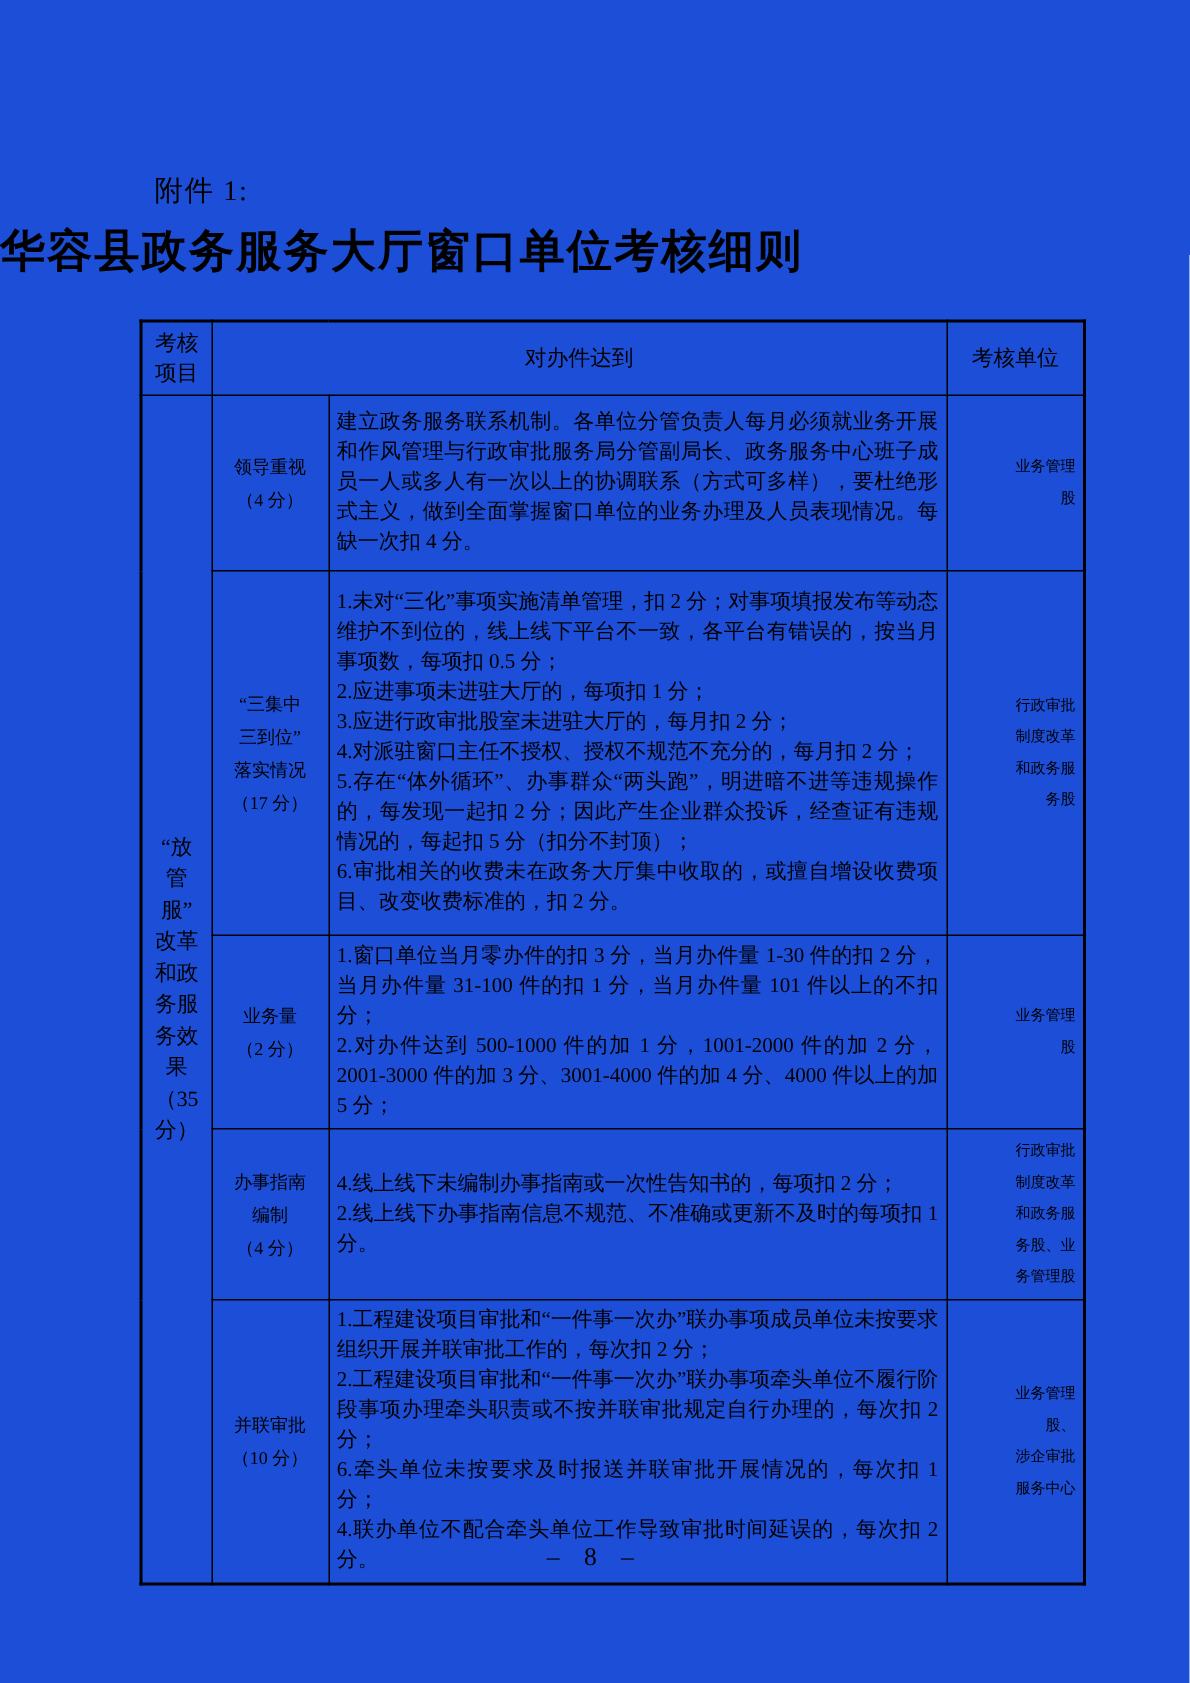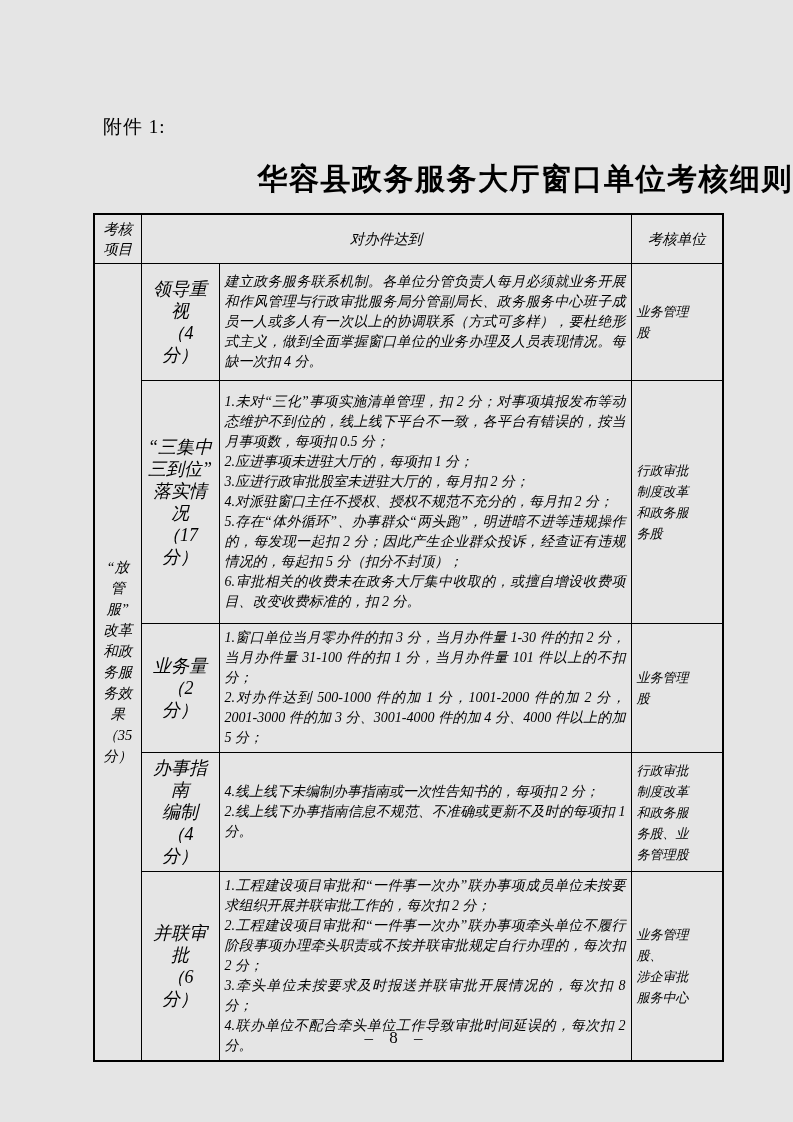--- a/index.html
+++ b/index.html
@@ -4,56 +4,54 @@
 <style>
   html, body {
     margin: 0;
     padding: 0;
     background: #ffffff;
   }
   .page {
     position: relative;
     width: 793px;
     height: 1122px;
-    background: #e5e5e5;
+    background: #1d4ed8;
     color: #000000;
     font-family: "Liberation Serif", "DejaVu Serif", serif;
     overflow: hidden;
   }
   .attachment-label {
     position: absolute;
     left: 103px;
     top: 114px;
     font-size: 19px;
     letter-spacing: 1px;
     white-space: nowrap;
   }
   .doc-title {
     position: absolute;
     left: 0;
     top: 147px;
     width: 793px;
-    text-align: right;
+    text-align: left;
     font-size: 30px;
     font-weight: bold;
     letter-spacing: 1.5px;
     font-family: "Liberation Sans", "DejaVu Sans", sans-serif;
     white-space: nowrap;
-    margin-top: 12px;
   }
   table.assessment {
     position: absolute;
     left: 93px;
     top: 213px;
     width: 629px;
     border-collapse: collapse;
     table-layout: fixed;
     border: 2px solid #000000;
     font-size: 14px;
-    font-style: italic;
   }
   table.assessment td, table.assessment th {
     border: 1px solid #000000;
     padding: 4px 5px;
     vertical-align: middle;
     font-weight: normal;
     overflow: hidden;
   }
   th.hdr {
     text-align: center;
@@ -65,36 +63,36 @@
     text-align: center;
     white-space: pre-line;
     line-height: 21px;
     font-size: 14.5px;
     padding: 2px 1px;
   }
   td.item-cell {
     text-align: center;
     white-space: pre-line;
     line-height: 22px;
-    font-size: 18px;
+    font-size: 12px;
     padding: 2px 2px;
   }
   td.std-cell {
     text-align: justify;
     text-justify: inter-character;
     white-space: pre-line;
     line-height: 20px;
     padding: 5px 8px 5px 11px;
     vertical-align: middle;
   }
   td.unit-cell {
-    text-align: left;
+    text-align: right;
     white-space: pre-line;
     line-height: 21px;
-    font-size: 13px;
+    font-size: 10px;
     padding: 2px 3px;
   }
   .page-number {
     position: absolute;
     left: 0;
     top: 1028px;
     width: 793px;
     text-align: center;
     font-size: 17px;
     letter-spacing: 6px;
@@ -171,24 +169,24 @@
       <td class="std-cell">4.线上线下未编制办事指南或一次性告知书的，每项扣 2 分；
 2.线上线下办事指南信息不规范、不准确或更新不及时的每项扣 1 分。</td>
       <td class="unit-cell">行政审批
 制度改革
 和政务服
 务股、业
 务管理股</td>
     </tr>
     <tr style="height:155px">
       <td class="item-cell">并联审批
-（6 分）</td>
+（10 分）</td>
       <td class="std-cell">1.工程建设项目审批和“一件事一次办”联办事项成员单位未按要求组织开展并联审批工作的，每次扣 2 分；
 2.工程建设项目审批和“一件事一次办”联办事项牵头单位不履行阶段事项办理牵头职责或不按并联审批规定自行办理的，每次扣 2 分；
-3.牵头单位未按要求及时报送并联审批开展情况的，每次扣 8 分；
+6.牵头单位未按要求及时报送并联审批开展情况的，每次扣 1 分；
 4.联办单位不配合牵头单位工作导致审批时间延误的，每次扣 2 分。</td>
       <td class="unit-cell">业务管理
 股、
 涉企审批
 服务中心</td>
     </tr>
   </tbody>
     </table>
 
   <div class="page-number">– 8 –</div>

